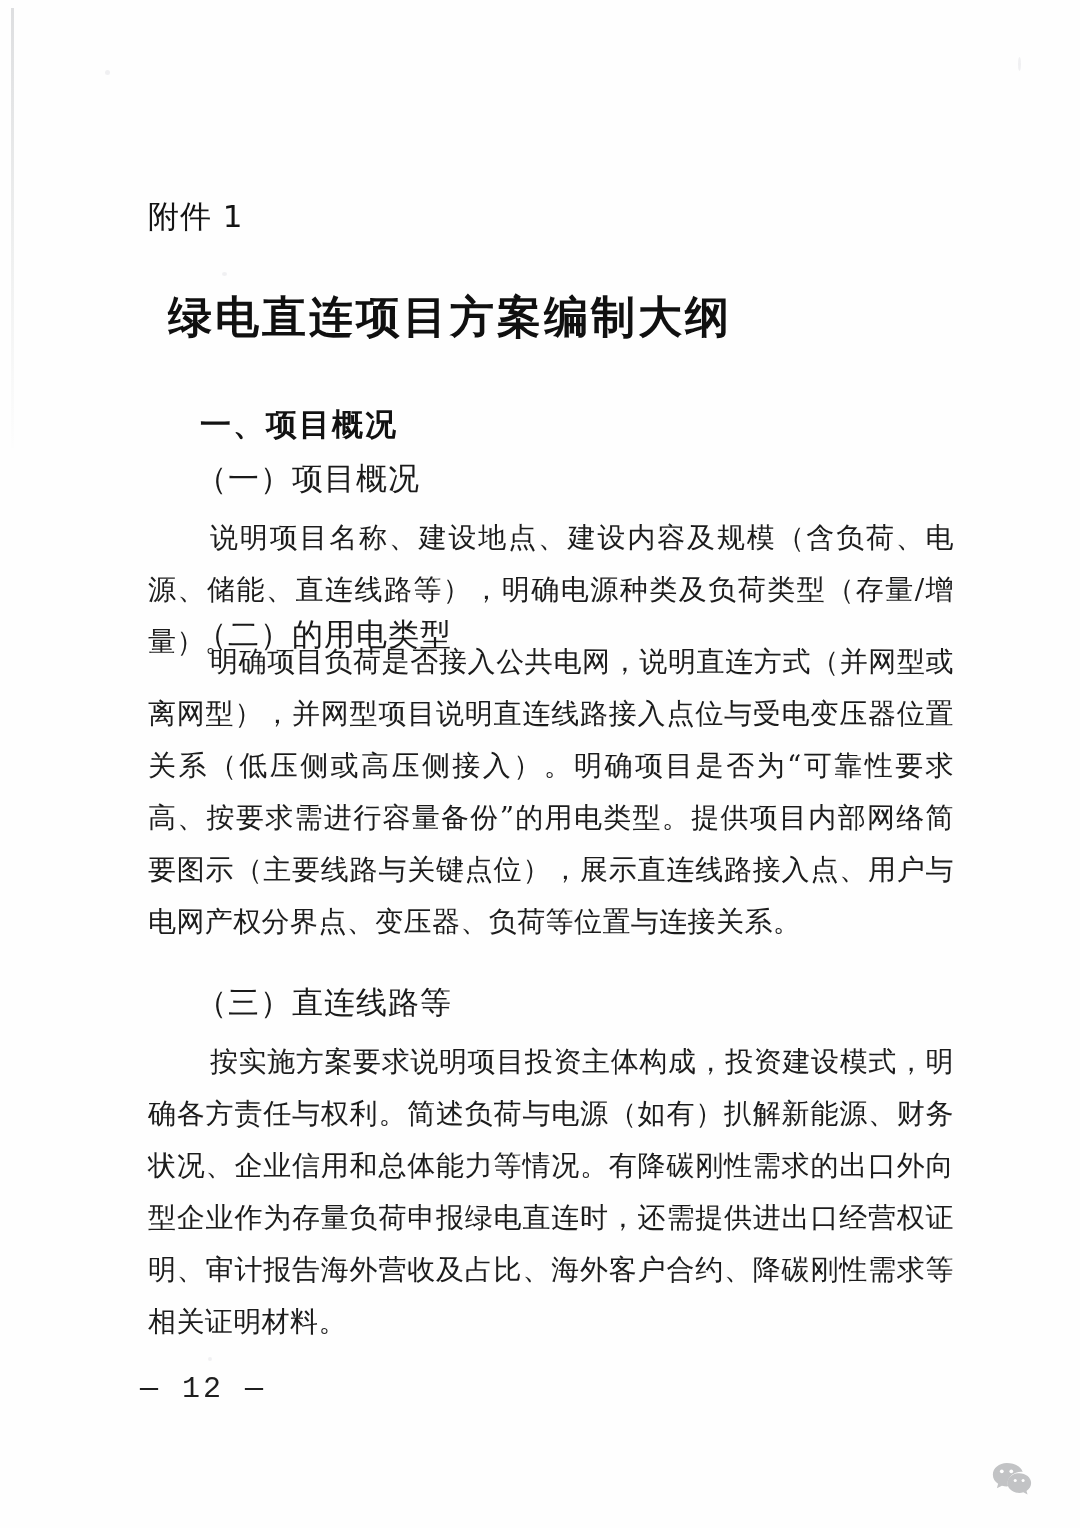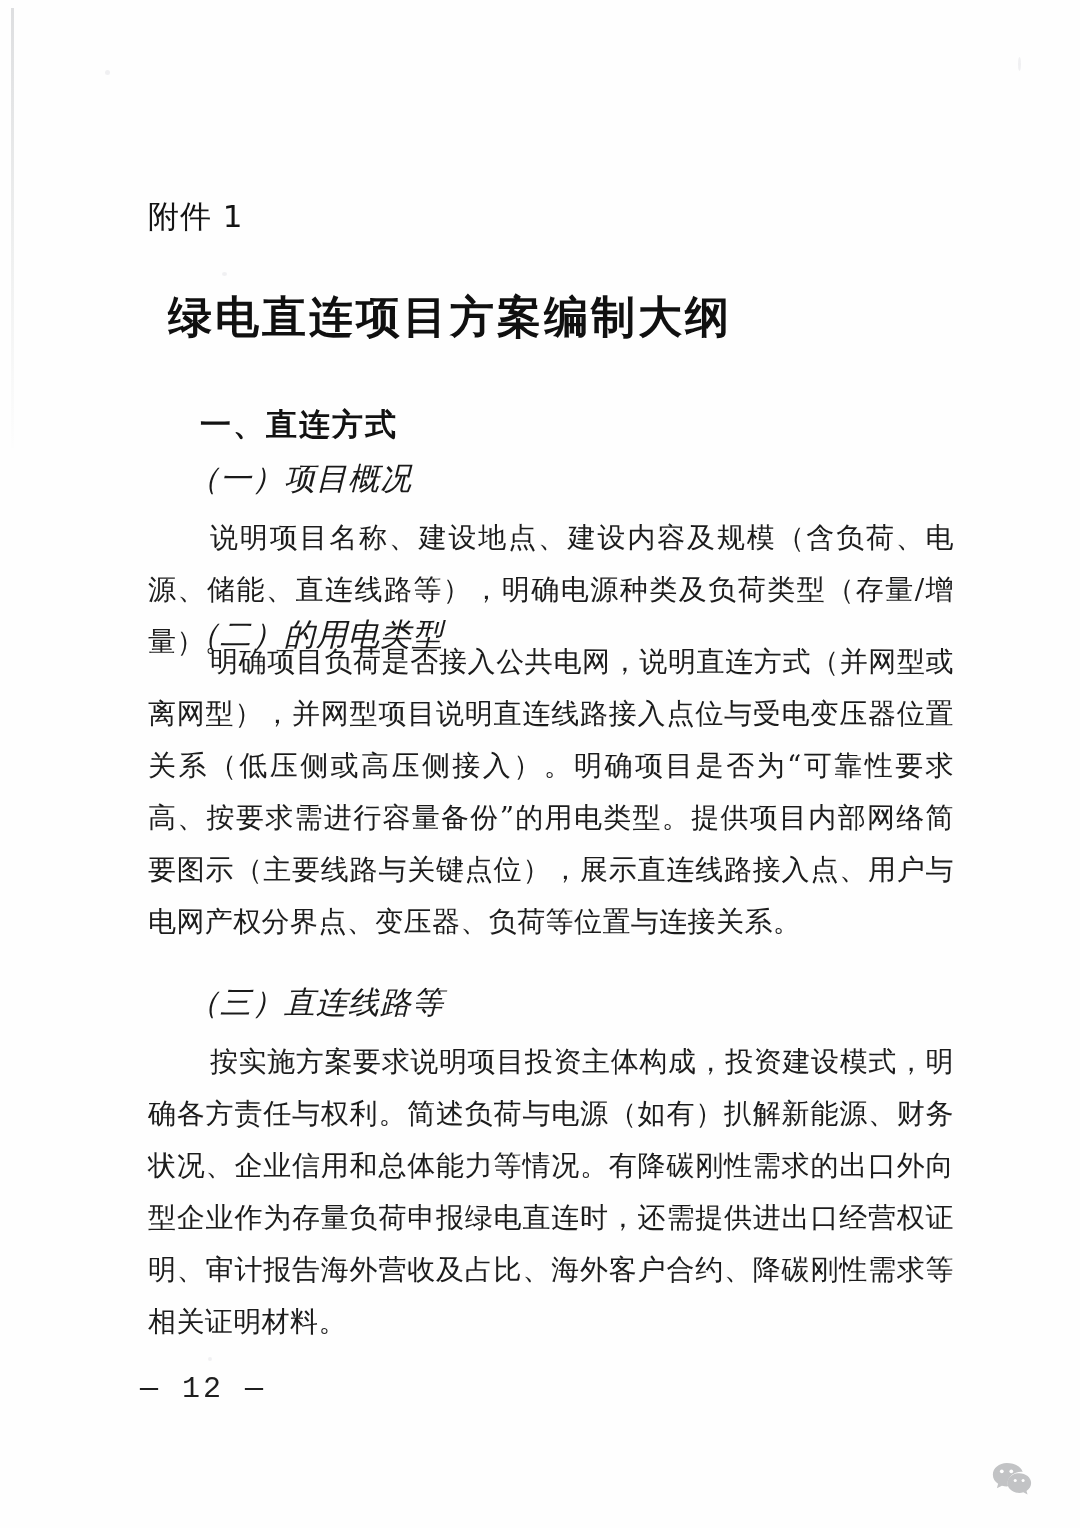--- a/index.html
+++ b/index.html
@@ -84,27 +84,26 @@
     font-size: 31px;
     letter-spacing: 2px;
     color: #121212;
     white-space: nowrap;
   }
   .sh-1 { top: 404px; }
 
   
   .sub-heading {
     position: absolute;
-    left: 188px;
+    left: 196px;
     font-family: "DejaVu Serif", "Liberation Serif", serif;
     font-size: 31px;
     letter-spacing: 1px;
     color: #1a1a1a;
     white-space: nowrap;
-    font-style: italic;
   }
   .subh-1 { top: 458px; }
   .subh-2 { top: 614px; }
   .subh-3 { top: 982px; }
 
   
   .para {
     position: absolute;
     left: 148px;
     width: 806px;
@@ -167,21 +166,21 @@
   <div class="scan-speck speck-b"></div>
   <div class="scan-speck speck-c"></div>
   <div class="scan-speck speck-d"></div>
 
   <div class="content">
 
     <div class="attachment-label">附件 1</div>
 
     <div class="doc-title">绿电直连项目方案编制大纲</div>
 
-    <div class="section-heading sh-1">一、直连方式</div>
+    <div class="section-heading sh-1">一、项目概况</div>
 
     <div class="sub-heading subh-1">（一）项目概况</div>
 
     <div class="para para-1">说明项目名称、建设地点、建设内容及规模（含负荷、电源、储能、直连线路等），明确电源种类及负荷类型（存量/增量）。</div>
 
     <div class="sub-heading subh-2">（二）的用电类型</div>
 
     <div class="para para-2">明确项目负荷是否接入公共电网，说明直连方式（并网型或离网型），并网型项目说明直连线路接入点位与受电变压器位置关系（低压侧或高压侧接入）。明确项目是否为“可靠性要求高、按要求需进行容量备份”的用电类型。提供项目内部网络简要图示（主要线路与关键点位），展示直连线路接入点、用户与电网产权分界点、变压器、负荷等位置与连接关系。</div>
 
     <div class="sub-heading subh-3">（三）直连线路等</div>

